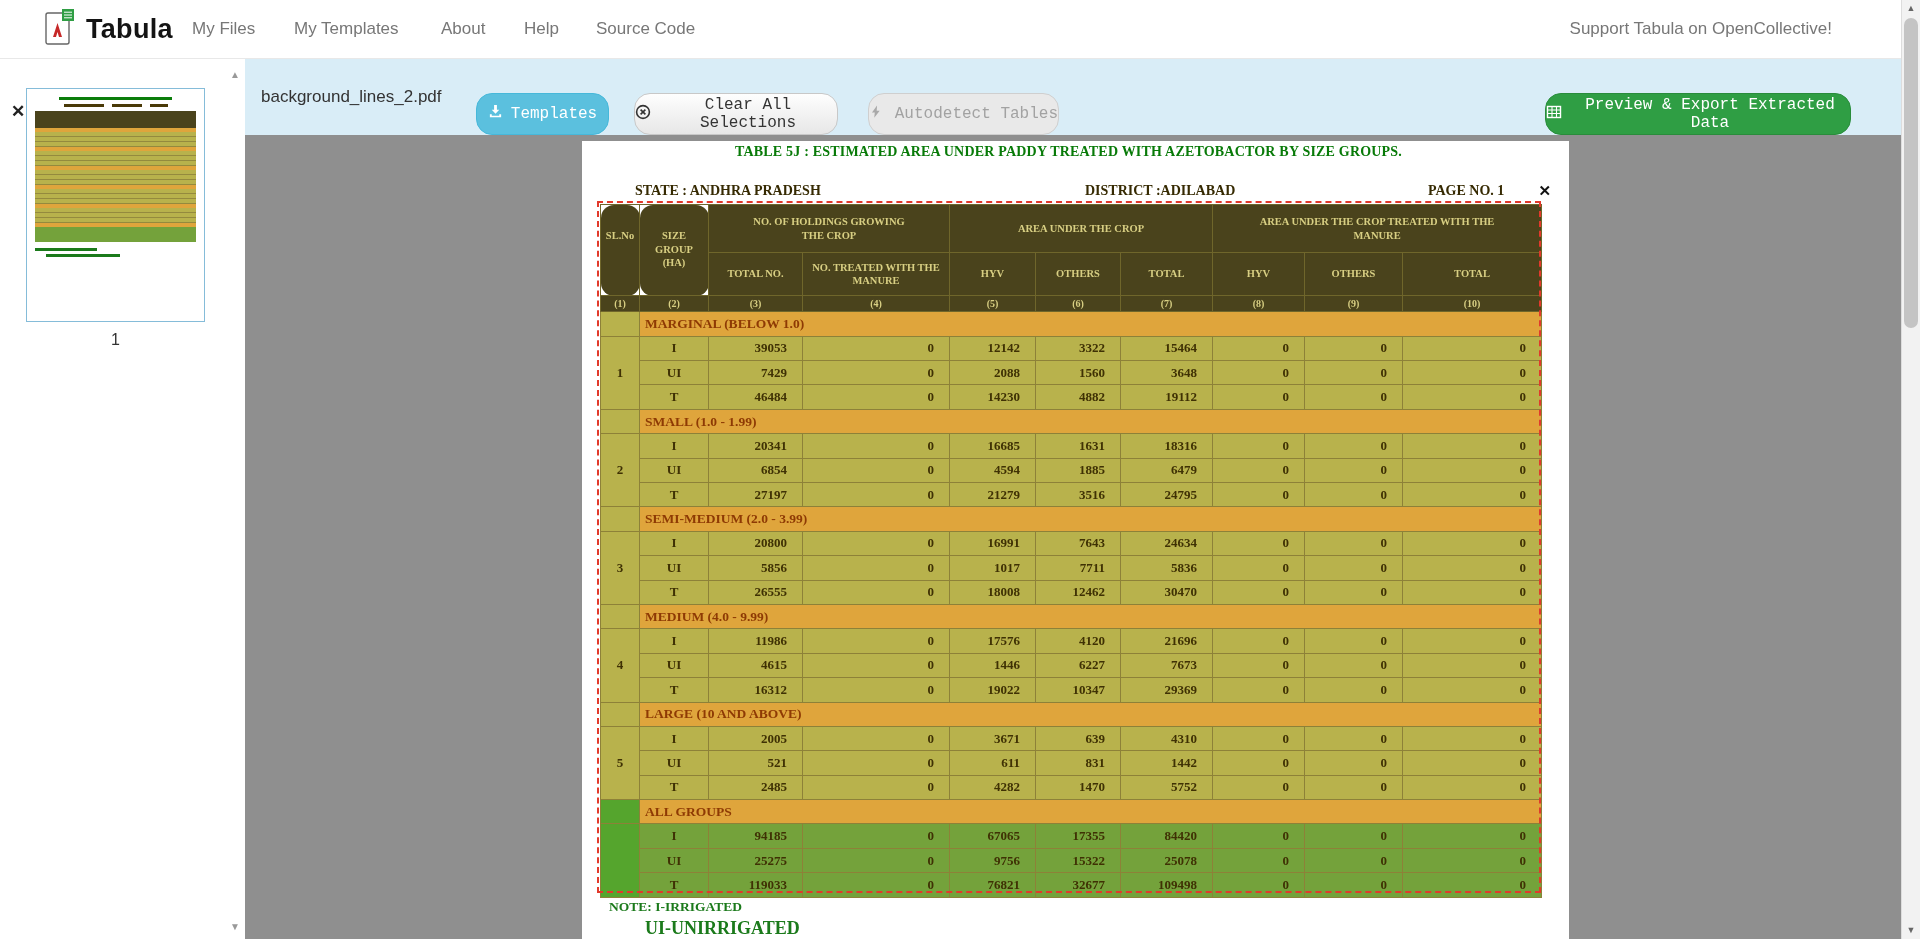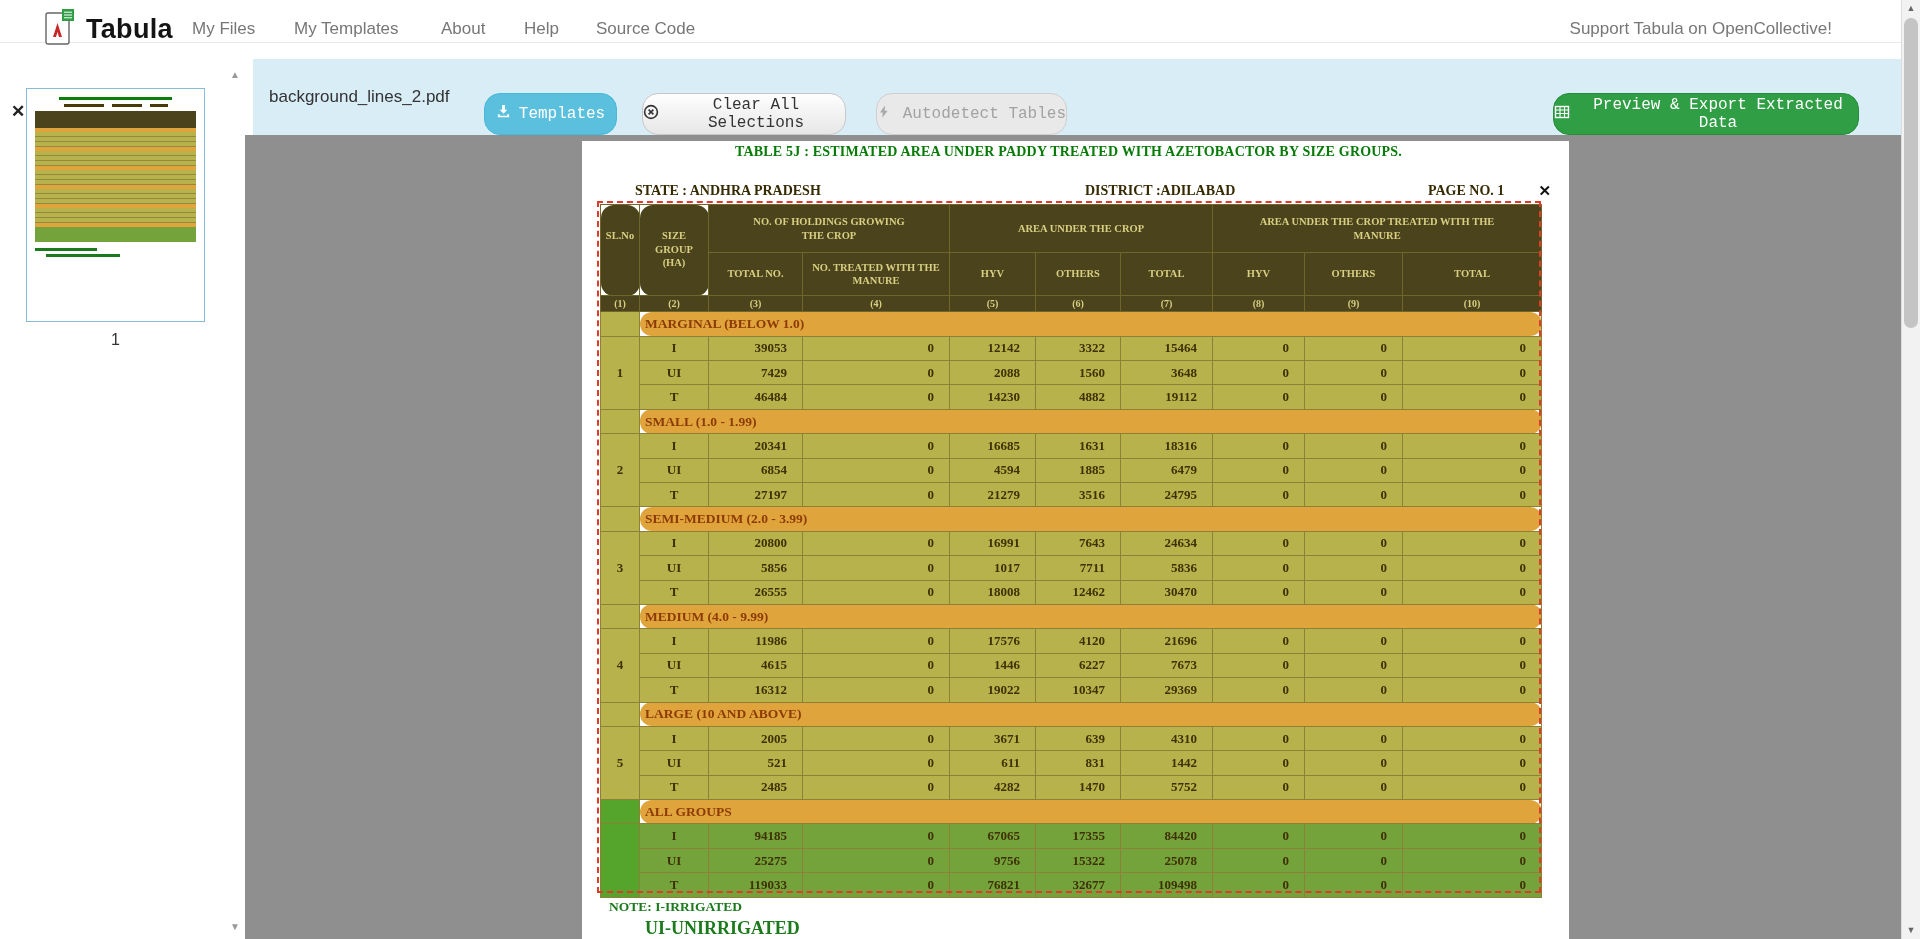--- a/index.html
+++ b/index.html
@@ -1,21 +1,21 @@
 <!DOCTYPE html>
 <html><head>
 <meta charset="utf-8">
 <style>
   * { margin:0; padding:0; box-sizing:border-box; }
   html,body { width:1920px; height:939px; overflow:hidden; background:#fff;
               font-family:"Liberation Sans", sans-serif; }
   .app { position:relative; width:1920px; height:939px; }
 
   
-  .navbar { position:absolute; left:0; top:0; width:1901px; height:43px;
+  .navbar { position:absolute; left:0; top:0; width:1901px; height:59px;
             background:#fff; border-bottom:1px solid #e8e8e8; z-index:20; }
   .brand { position:absolute; left:45px; top:0; height:59px; display:flex; align-items:center; gap:11px; cursor:pointer; }
   .brand-text { font-size:27px; font-weight:bold; color:#141414; letter-spacing:.3px; }
   .nav-items a { position:absolute; top:0; line-height:58px; font-size:17px; color:#777;
                  text-decoration:none; cursor:pointer; }
   .nav-items a:nth-of-type(1){ left:192px; }
   .nav-items a:nth-of-type(2){ left:294px; }
   .nav-items a:nth-of-type(3){ left:441px; }
   .nav-items a:nth-of-type(4){ left:524px; }
   .nav-items a:nth-of-type(5){ left:596px; }
@@ -39,21 +39,21 @@
   .tt-head { height:17px; background:#4a431c; }
   .tt-band { height:4px; background:#dfa53c; }
   .tt-rows { height:15px; background:repeating-linear-gradient(to bottom,#b8b24c 0 4px,#948a3e 4px 5px); }
   .tt-green { height:15px; background:#74a23b; }
   .tt-notes { margin-top:6px; }
   .tt-note1 { height:3px; width:62px; background:#1b7a1b; margin-bottom:3px; }
   .tt-note2 { height:3px; width:74px; background:#1b7a1b; margin-left:11px; }
 
   
   .main { position:absolute; left:245px; top:59px; width:1656px; height:880px; }
-  .toolbar { position:absolute; left:0; top:0; width:100%; height:76px; background:#d9edf7;margin-left:8px; }
+  .toolbar { position:absolute; left:0; top:0; width:100%; height:76px; background:#d9edf7; }
   .filename { position:absolute; left:16px; top:0; line-height:76px; font-size:17px; color:#333; }
   .btn { position:absolute; top:34px; height:42px; border-radius:16px; font-size:16px;
          display:flex; align-items:center; justify-content:center; gap:8px;
          cursor:pointer; border:1px solid transparent; font-family:Liberation Mono, monospace; }
   .btn-templates  { left:231px;  width:133px; background:#5bc0de; border-color:#46b8da; color:#fff; }
   .btn-clear      { left:389px;  width:204px; background:linear-gradient(#fefefe,#e7e7e7); border-color:#c8c8c8; color:#333; }
   .btn-autodetect { left:623px;  width:191px; background:#e9e9e9; border-color:#cfcfcf; color:#a2a2a2; cursor:default;justify-content:space-between; }
   .btn-export     { left:1300px; width:306px; background:#2f9e44; border-color:#298c3b; color:#fff; }
 
   
@@ -77,21 +77,21 @@
   tr.hC th { font-size:10px; padding:0; }
   th.vtop { vertical-align:top; padding-top:24px;border-radius:13px; }
   th.wrap-hold { padding:10px 40px; }
   th.wrap-treat { padding:2px 32px; }
   .pdf-table td { border:1px solid #8d8138; font-size:13px; font-weight:bold; color:#3f3104; padding:0; }
   .pdf-table tbody tr { height:24.4px; }
   td.num-cell  { background:#b8b24c; text-align:right; padding-right:15px; }
   td.code-cell { background:#b8b24c; text-align:center; }
   td.slno-cell { background:#b8b24c; text-align:center; }
   td.slno-band { background:#b8b24c; }
-  td.band-label { background:#dfa53c; color:#8e3a04; text-align:left; padding-left:5px; font-size:13.5px;border-radius:12px; }
+  td.band-label { background:#dfa53c; color:#8e3a04; text-align:left; padding-left:5px; font-size:13.5px; }
   tr.green td.num-cell, tr.green td.code-cell { background:#74a23b; }
   tr.data-row.green td.slno-cell, tr.band-row.green td.slno-band { background:#55a52d; }
 
   .selection { position:absolute; left:15px; top:60px; width:944px; height:692px;
                border:2px dashed #e2392b; z-index:6; cursor:move; }
   .sel-close { position:absolute; top:-21px; right:-12px; font-family:"Liberation Sans",sans-serif;
                font-size:15px; font-weight:bold; color:#111; cursor:pointer; }
 
   .note1 { position:absolute; left:27px; top:758px; font-family:"Liberation Serif",serif;
            font-weight:bold; font-size:13.5px; color:#1b7a1b; }

